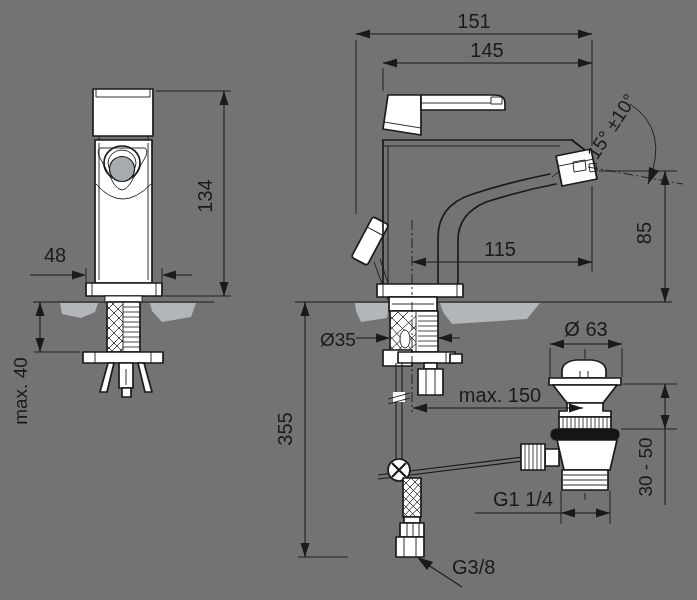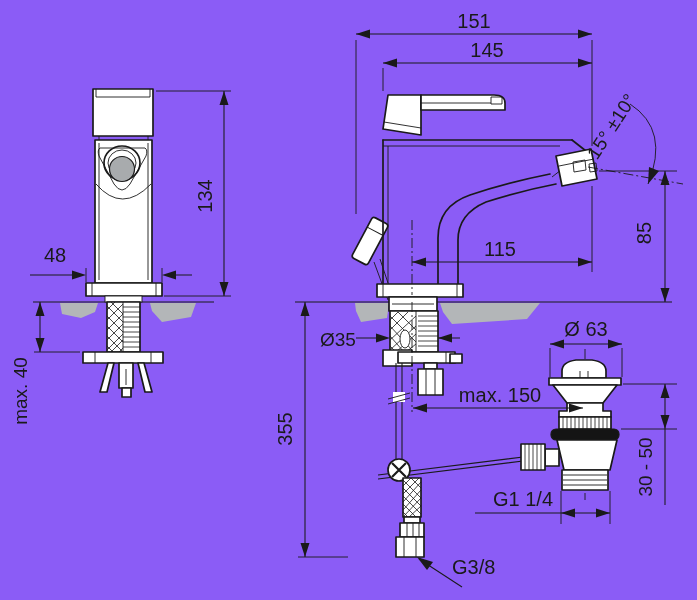--- a/index.html
+++ b/index.html
@@ -1,16 +1,16 @@
 <!DOCTYPE html>
 <html><head>
 <meta charset="utf-8">
 <style>
   html,body{margin:0;padding:0;background:#fff}
-  .canvas{position:relative;width:697px;height:600px;background:#8b5cf6;overflow:hidden}
+  .canvas{position:relative;width:697px;height:600px;background:#737373;overflow:hidden}
   svg{display:block}
   .ol   {fill:none;stroke:#1a1a1a;stroke-width:1.7;stroke-linejoin:round;stroke-linecap:round}
   .olf  {fill:#ffffff;stroke:#1a1a1a;stroke-width:1.7;stroke-linejoin:round}
   .thin {fill:none;stroke:#1a1a1a;stroke-width:0.9;stroke-linejoin:round}
   .thinf{fill:#ffffff;stroke:#1a1a1a;stroke-width:0.9}
   .dim  {fill:none;stroke:#1a1a1a;stroke-width:1.05}
   .cl   {fill:none;stroke:#1a1a1a;stroke-width:0.9;stroke-dasharray:10 3 2 3}
   .ah   {fill:#1a1a1a;stroke:none}
   .hatch{fill:none;stroke:#1a1a1a;stroke-width:0.8}
   .x    {stroke:#1a1a1a;stroke-width:2.2;fill:none}

